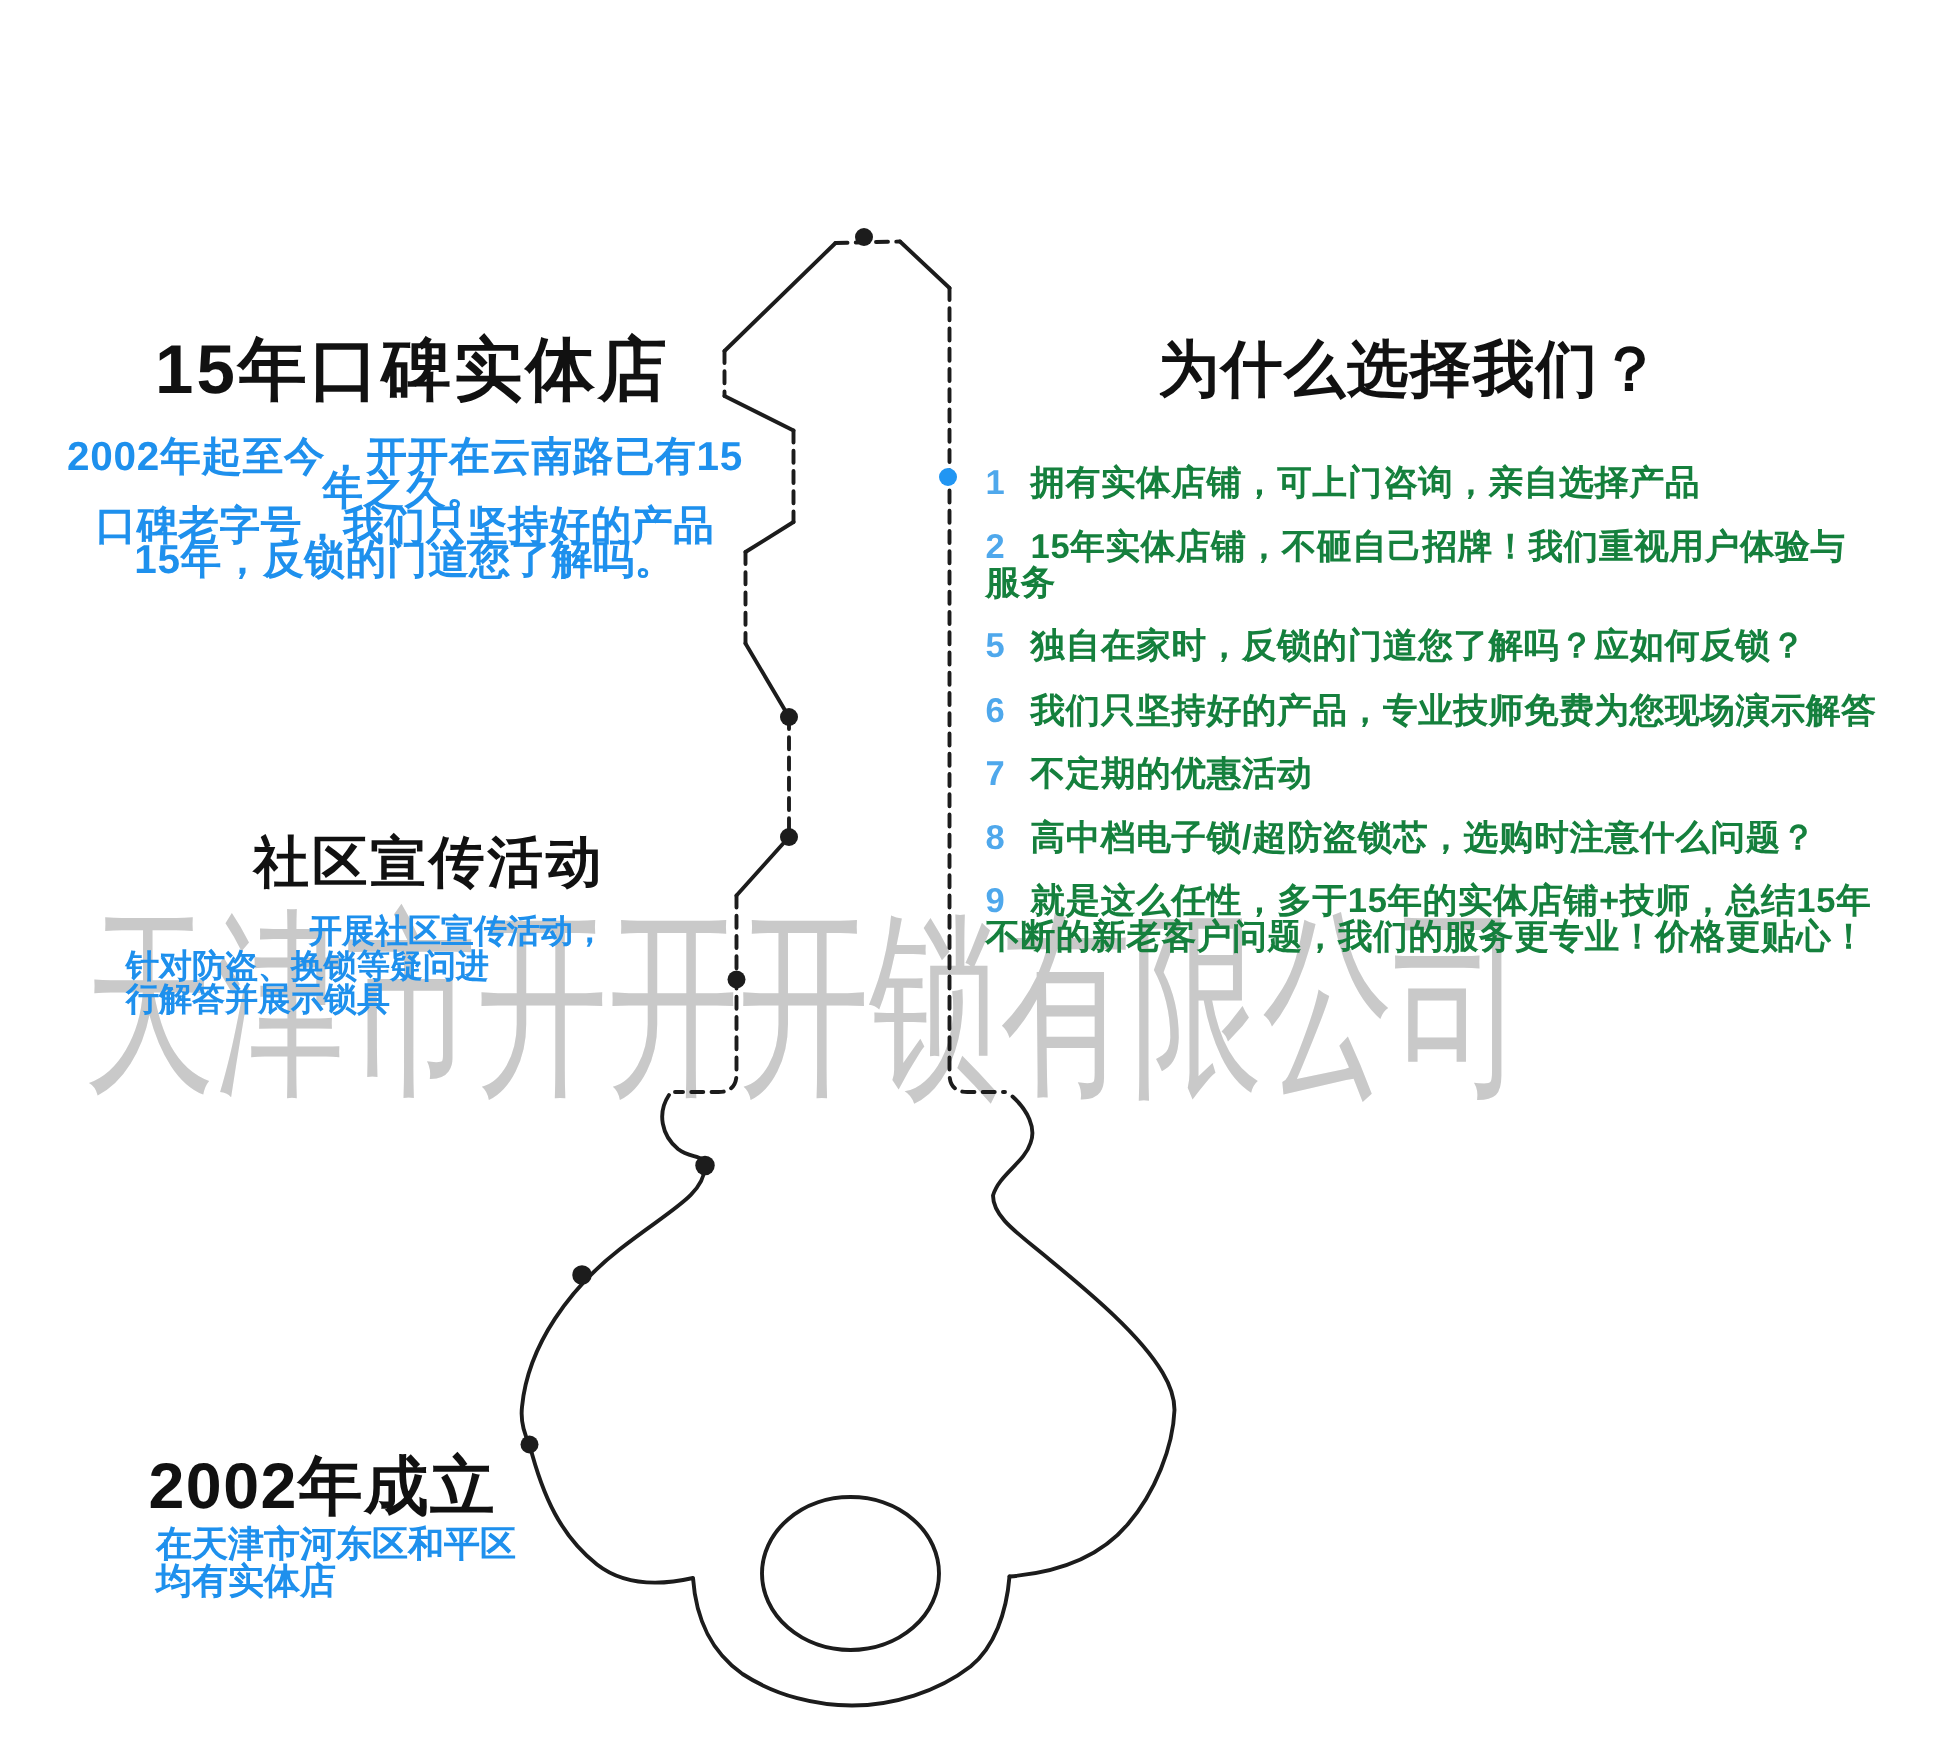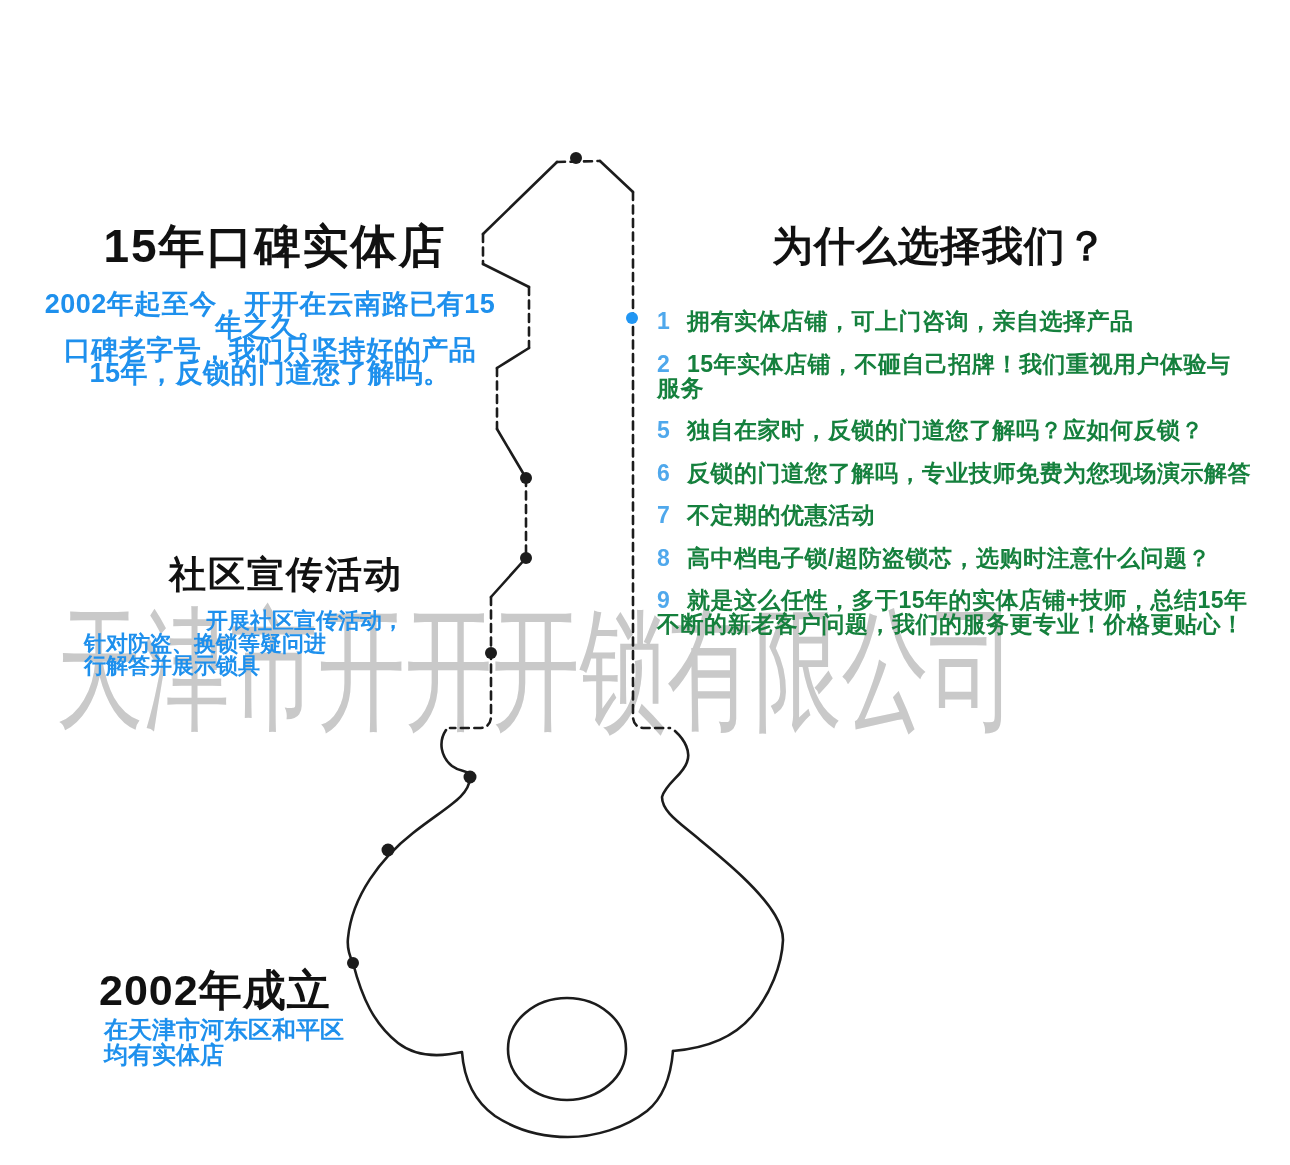--- a/index.html
+++ b/index.html
@@ -109,21 +109,21 @@
   <div class="why-item">
     <span class="num">1</span><span class="txt">拥有实体店铺，可上门咨询，亲自选择产品</span>
   </div>
   <div class="why-item">
     <span class="num">2</span><span class="txt">15年实体店铺，不砸自己招牌！我们重视用户体验与服务</span>
   </div>
   <div class="why-item">
     <span class="num">5</span><span class="txt">独自在家时，反锁的门道您了解吗？应如何反锁？</span>
   </div>
   <div class="why-item">
-    <span class="num">6</span><span class="txt">反锁的门道您了解吗，专业技师免费为您现场演示解答</span>
+    <span class="num">6</span><span class="txt">我们只坚持好的产品，专业技师免费为您现场演示解答</span>
   </div>
   <div class="why-item">
     <span class="num">7</span><span class="txt">不定期的优惠活动</span>
   </div>
   <div class="why-item">
     <span class="num">8</span><span class="txt">高中档电子锁/超防盗锁芯，选购时注意什么问题？</span>
   </div>
   <div class="why-item">
     <div><span class="num">9</span><span class="txt">就是这么任性，多于15年的实体店铺+技师，总结15年</span></div>
     <div class="txt">不断的新老客户问题，我们的服务更专业！价格更贴心！</div>

